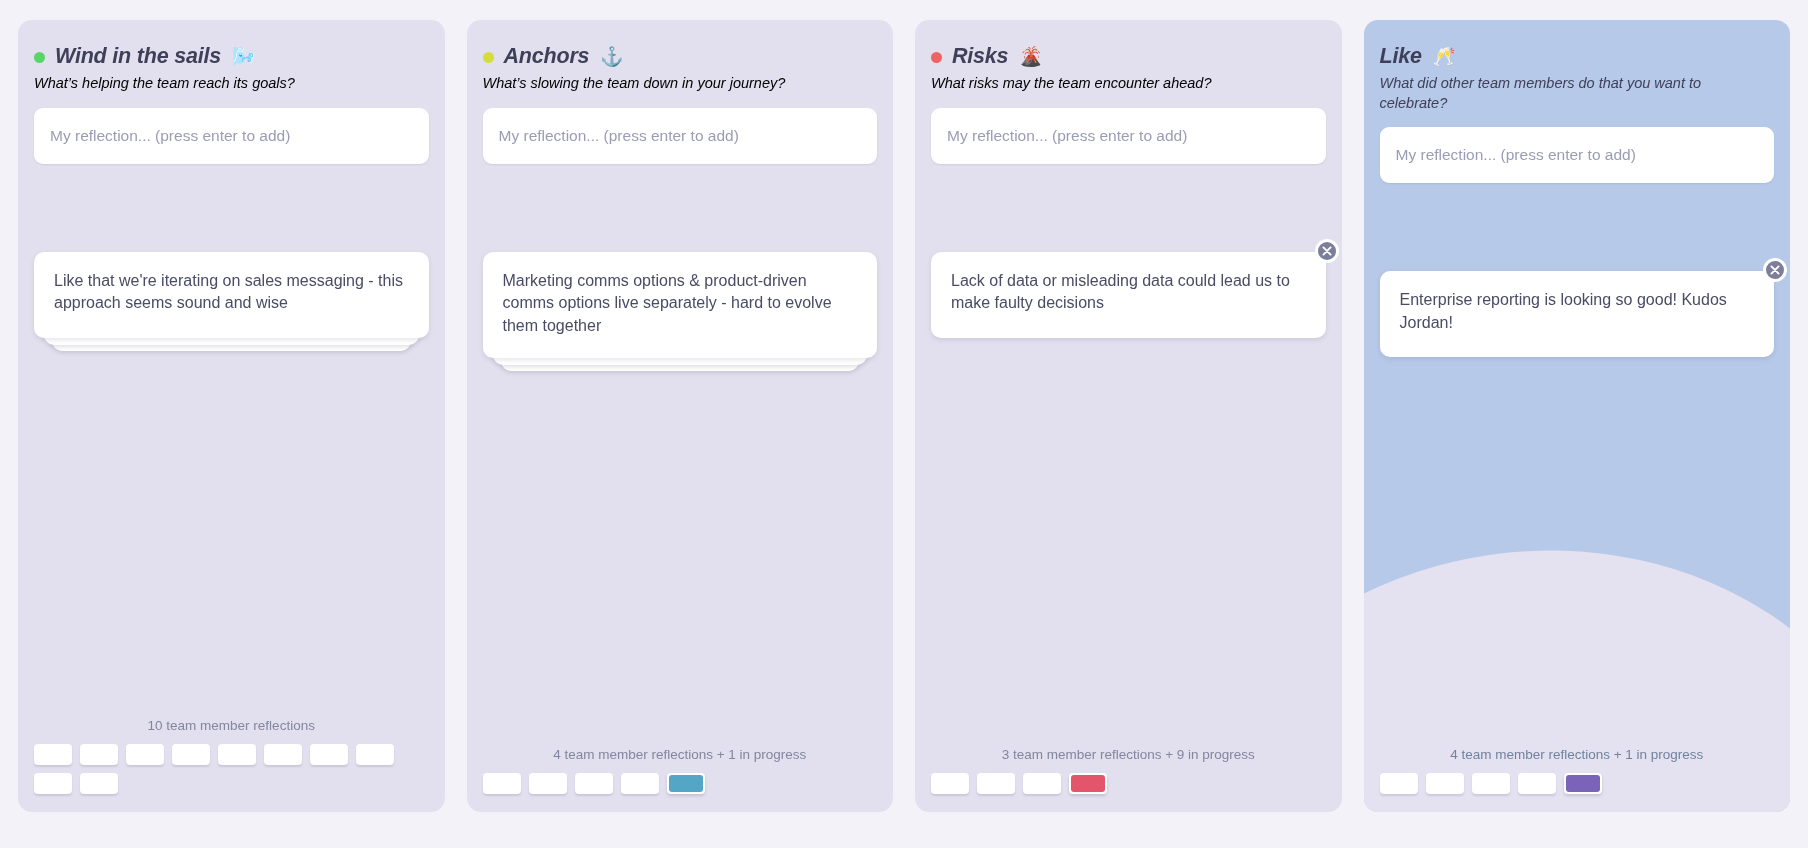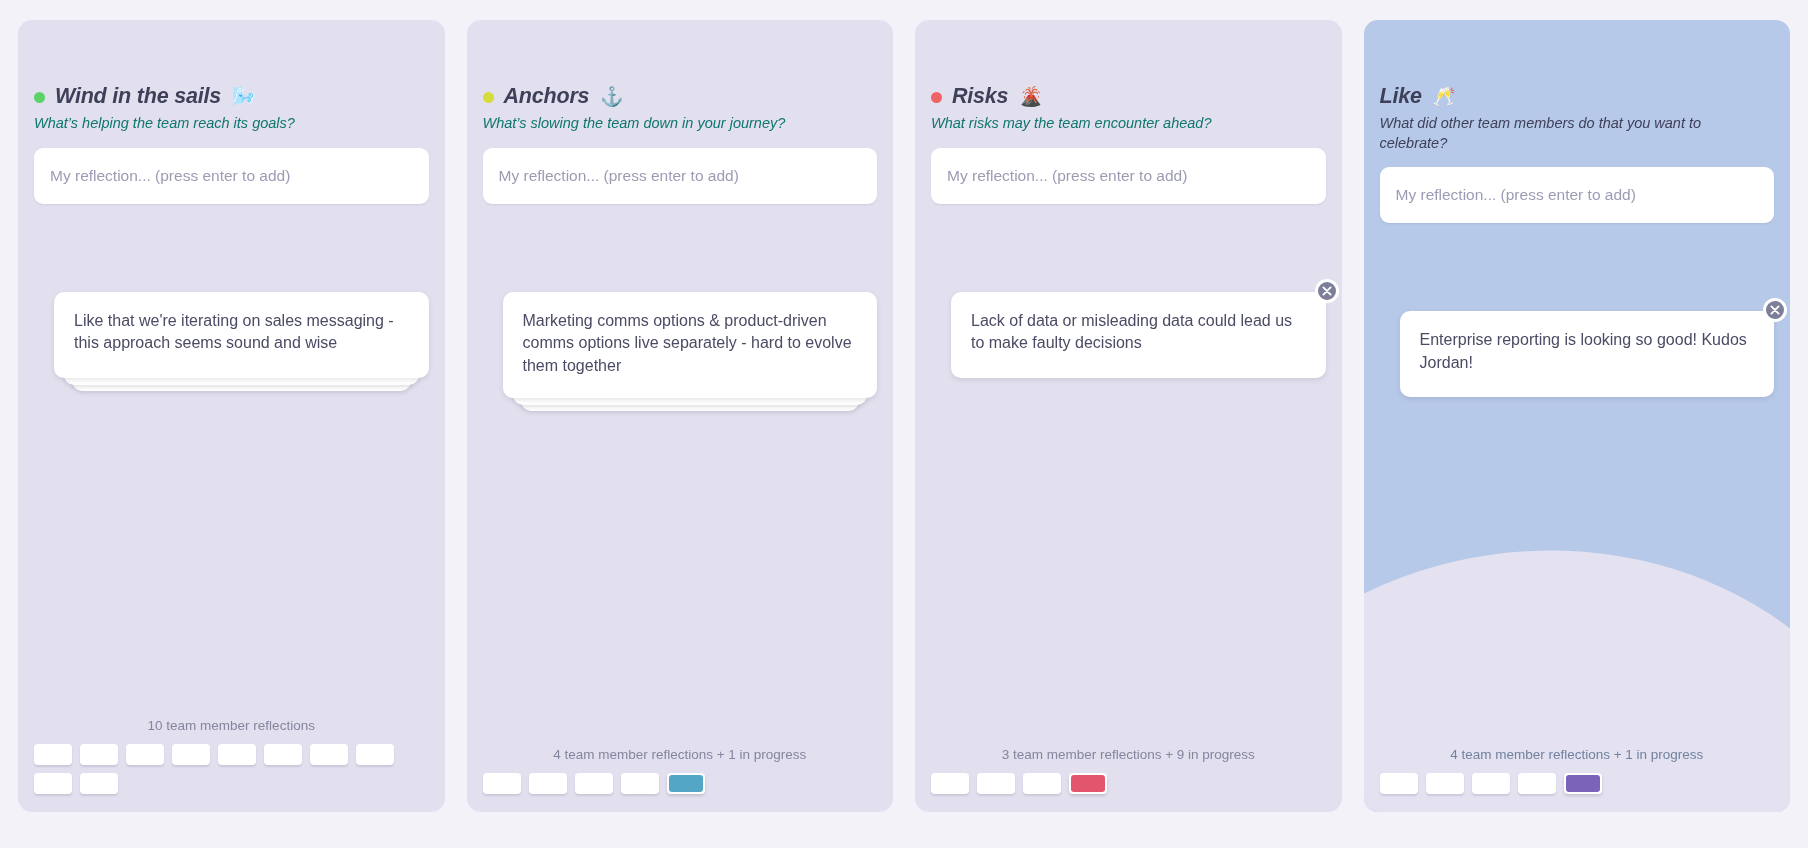--- a/index.html
+++ b/index.html
@@ -56,21 +56,20 @@
     z-index: 2;
     display: flex;
     flex-direction: column;
     height: 100%;
     padding: 20px 16px 0 16px;
   }
 
   
   .col-header {
     padding: 4px 0 0 0;
-    margin-top: 40px;
   }
 
   .title-row {
     display: flex;
     align-items: center;
     gap: 10px;
   }
 
   .dot {
     width: 11px;
@@ -91,21 +90,21 @@
 
   .title-emoji {
     font-size: 19px;
     font-style: normal;
     margin-left: 1px;
   }
 
   .col-prompt {
     font-size: 14.5px;
     font-style: italic;
-    color: #0f766e;
+    color: #000000;
     margin-top: 5px;
     line-height: 1.35;
     max-width: 330px;
   }
 
   .kudos .col-title,
   .kudos .col-prompt { color: #3e3f59; }
 
   
   .reflect-input {
@@ -124,21 +123,21 @@
   }
   .reflect-input::placeholder { color: #9b9cb4; }
 
   
   .card-area {
     position: relative;
     margin-top: 88px;
     min-height: 140px;
   }
 
-  .card-wrap { position: relative; margin-left: 20px; }
+  .card-wrap { position: relative; }
 
   .card {
     position: relative;
     z-index: 3;
     background: #ffffff;
     border-radius: 10px;
     padding: 18px 20px 20px 20px;
     font-size: 16px;
     line-height: 1.42;
     color: #4a4b64;

